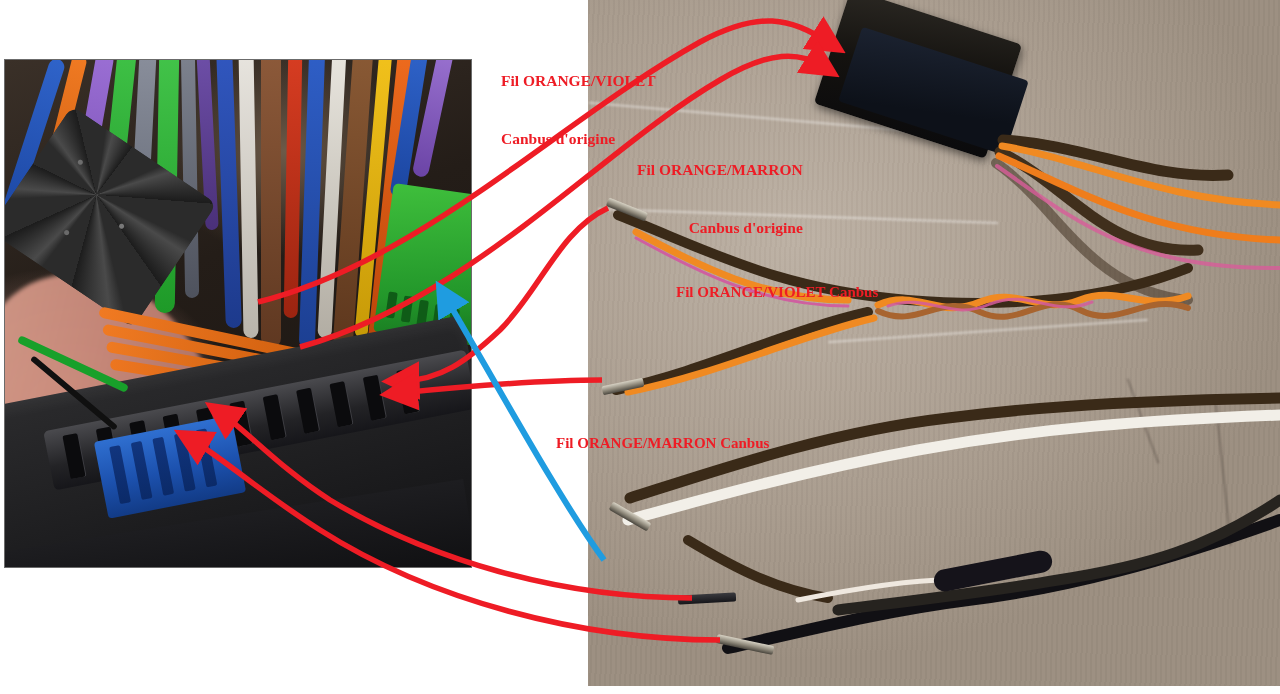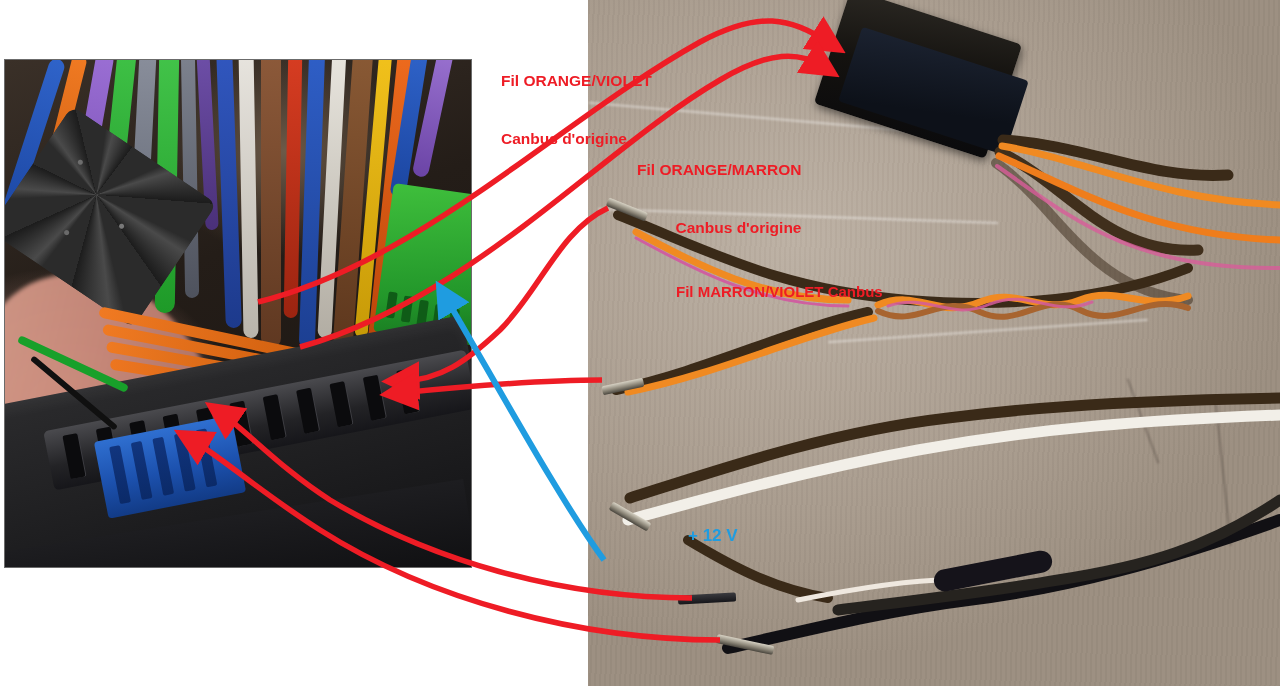--- a/index.html
+++ b/index.html
@@ -1,19 +1,19 @@
 <!DOCTYPE html>
 <html><head>
 <meta charset="utf-8">
 <title>Canbus wiring annotation</title>
 <style>
   html,body{margin:0;padding:0;background:#ffffff;}
   body{width:1280px;height:694px;position:relative;overflow:hidden;
        font-family:"Liberation Sans", sans-serif;}
-  .stage{position:absolute;left:0;top:0;width:1280px;height:607px;background:#fff;}
+  .stage{position:absolute;left:0;top:0;width:1280px;height:607px;background:#fff;font-family:Liberation Serif, serif;}
 
   
   .photo{position:absolute;overflow:hidden;}
   #photo-left{left:4px;top:59px;width:466px;height:507px;
      border:1px solid #6b6b6b;background:#2b2520;}
   #photo-right{left:588px;top:0px;width:692px;height:686px;background:#b0a396;}
 
   
   .lp{position:absolute;}
   #lp-bg{left:0;top:0;width:100%;height:100%;
@@ -237,21 +237,21 @@
     <div>Fil ORANGE/VIOLET</div>
     <div>Canbus d'origine</div>
   </div>
 
   <div class="label red" id="lbl-om-origine">
     <div>Fil ORANGE/MARRON</div>
     <div>Canbus d'origine</div>
   </div>
 
   <div class="label red" id="lbl-ov-canbus">
-    <div>Fil MARRON/VIOLET Canbus</div>
-  </div>
-
-
-  <div class="label blue" id="lbl-12v">
-    <div>+ 12 V</div>
-  </div>
+    <div>Fil ORANGE/VIOLET Canbus</div>
+  </div>
+
+  <div class="label red" id="lbl-om-canbus">
+    <div>Fil ORANGE/MARRON Canbus</div>
+  </div>
+
 
 </div>
 
 </body></html>

